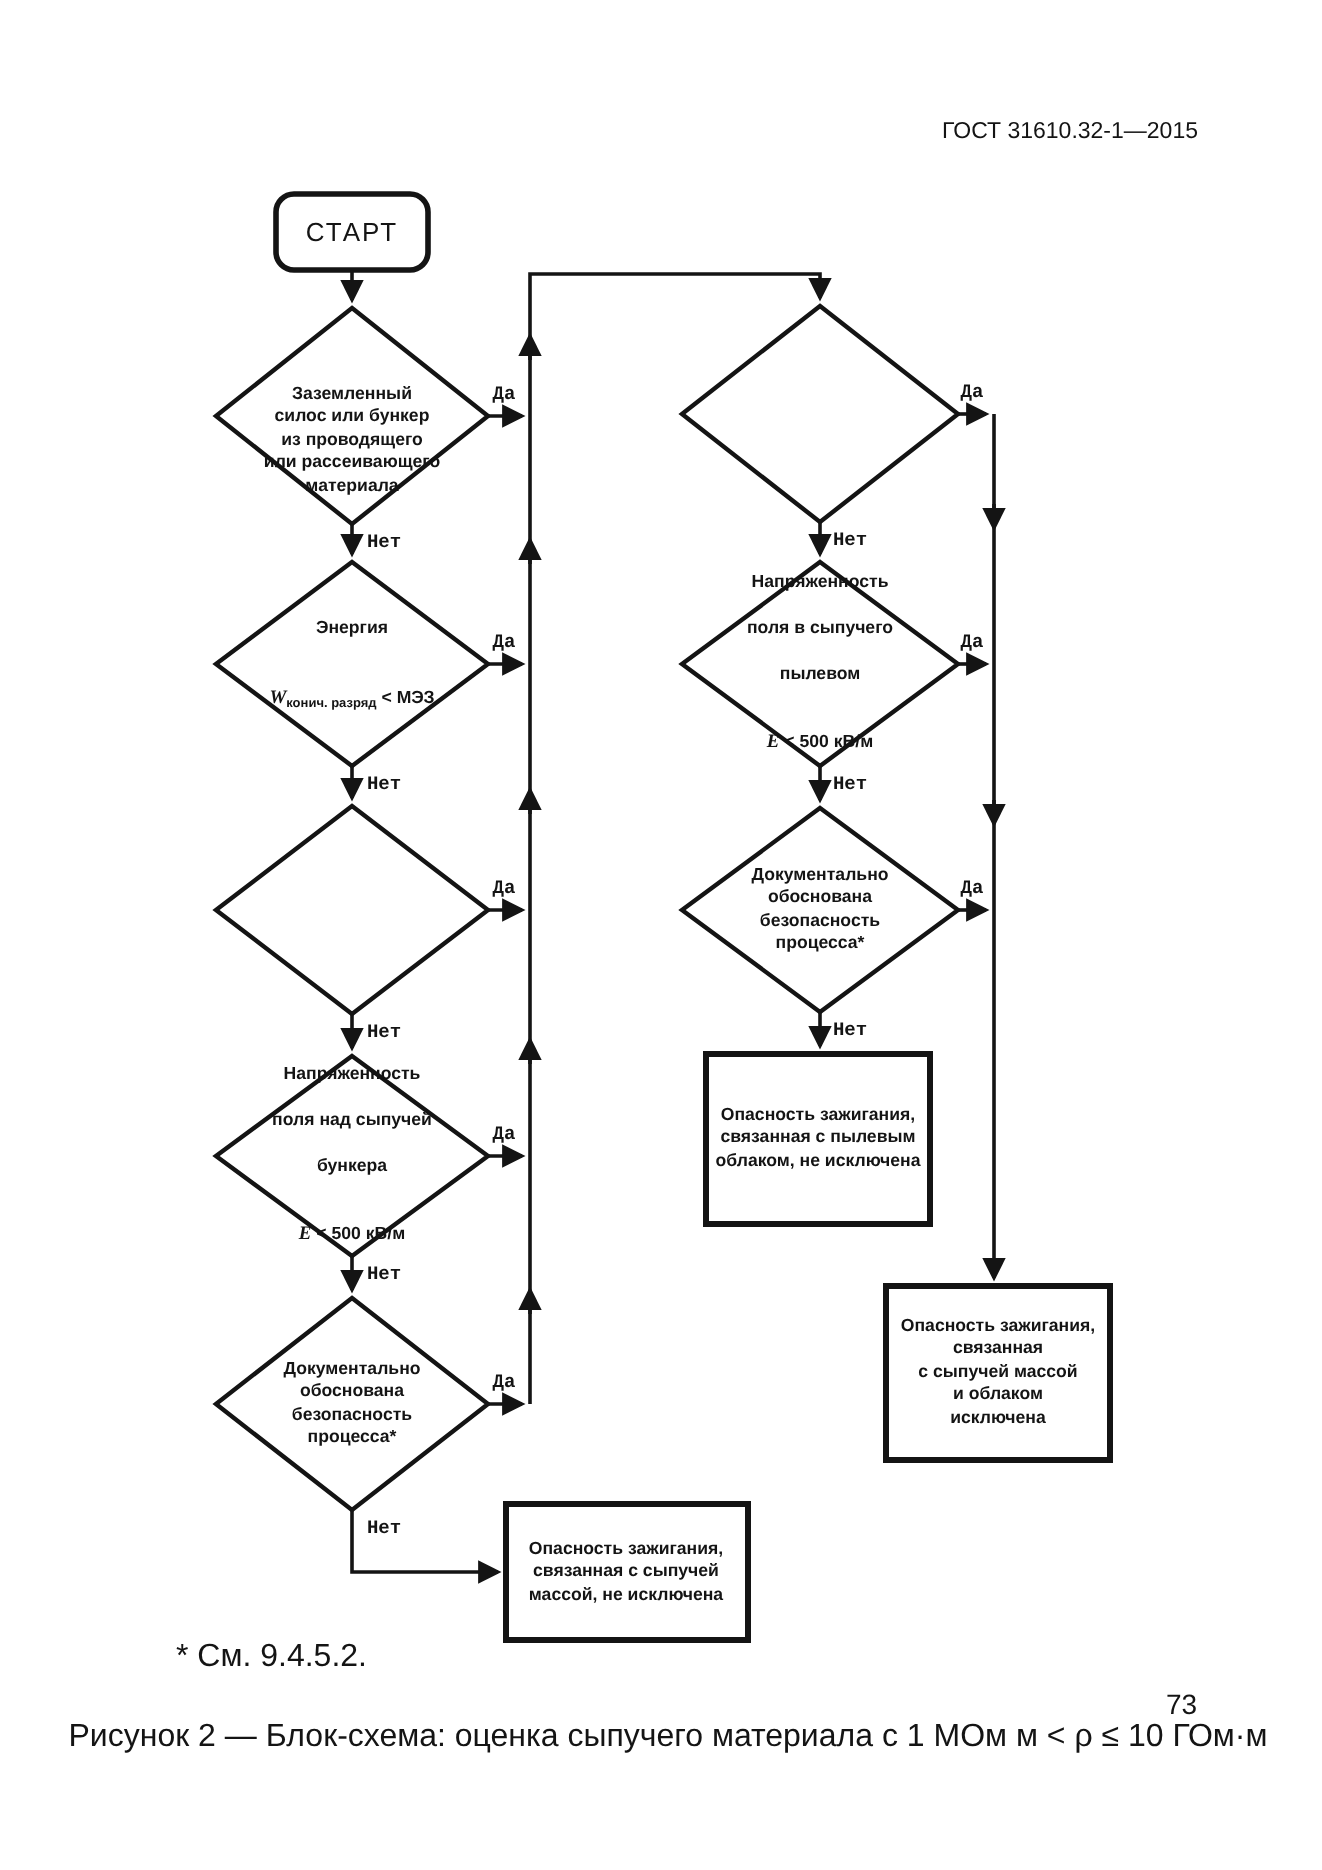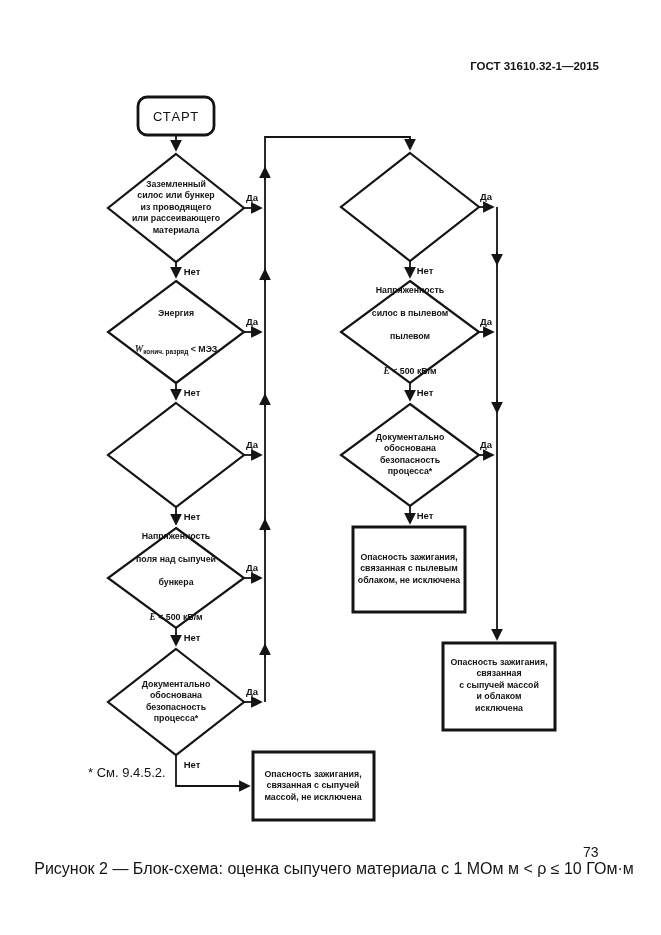--- a/index.html
+++ b/index.html
@@ -1,26 +1,26 @@
 <!DOCTYPE html>
 <html><head>
 <meta charset="utf-8">
 <style>
   html,body{margin:0;padding:0;background:#e8e8e8;}
   .page{position:relative;width:661px;height:935px;background:#ffffff;margin:0 auto;
         font-family:"Liberation Sans",sans-serif;color:#141414;overflow:hidden;}
   .layer{position:absolute;left:0;top:0;}
   .txt{position:absolute;transform:translate(-50%,-50%);text-align:center;
        white-space:pre-line;line-height:1.3;font-weight:bold;font-size:8.8px;}
-  .lbl{position:absolute;transform:translate(-50%,-50%);font-weight:bold;font-size:9.5px;white-space:nowrap;}
+  .lbl{position:absolute;transform:translate(-50%,-50%);font-weight:bold;font-size:9.5px;white-space:nowrap;font-family:Liberation Mono, monospace;}
   .sym{font-style:italic;font-family:"Liberation Serif",serif;font-size:9.5px;}
   .subsc{font-size:6.5px;position:relative;top:2.5px;}
   .start-label{position:absolute;transform:translate(-50%,-50%);font-weight:normal;font-size:13px;letter-spacing:1px;}
-  .header{position:absolute;right:62px;top:60px;font-weight:bold;font-size:11.5px;}
-  .footnote{position:absolute;left:88px;top:765px;font-size:13px;}
+  .header{position:absolute;right:62px;top:60px;font-weight:normal;font-size:11.5px;}
+  .footnote{position:absolute;left:88px;top:820px;font-size:16px;}
   .caption{position:absolute;left:334px;top:828px;transform:translate(-50%,0);font-size:16px;white-space:nowrap;margin-top:32px;}
   .pageno{position:absolute;left:583px;top:844px;font-size:14px;}
 </style>
 </head>
 <body>
 
 <div class="page">
 
   <svg class="layer" width="661" height="935" viewBox="0 0 661 935">
     <defs>
@@ -83,21 +83,21 @@
       <path d="M497,207 L497,639" marker-end="url(#arr)"></path>
       <path d="M497,252 L497,264" marker-end="url(#arr)"></path>
       <path d="M497,400 L497,412" marker-end="url(#arr)"></path>
     </g>
   </svg>
 
   <div class="header">ГОСТ 31610.32-1—2015</div>
 
   <div class="start-label" style="left:176px;top:116px">СТАРТ</div>
 
-  <div class="txt" style="left:176px;top:208px">Заземленный
+  <div class="txt" style="left:176px;top:220px">Заземленный
 силос или бункер
 из проводящего
 или рассеивающего
 материала</div>
 
   <div class="txt" style="left:176px;top:332px">
     <div>Энергия</div>
     <div>
       <span class="sym">W</span><span class="subsc">конич. разряд</span><span> &lt; МЭЗ</span>
     </div>
@@ -114,21 +114,21 @@
   </div>
 
   <div class="txt" style="left:176px;top:702px">Документально
 обоснована
 безопасность
 процесса*</div>
 
 
   <div class="txt" style="left:410px;top:332px">
     <div>Напряженность</div>
-    <div>силос в пылевом</div>
+    <div>поля в сыпучего</div>
     <div>пылевом</div>
     <div>
       <span class="sym">E</span><span> &lt; 500 кВ/м</span>
     </div>
   </div>
 
   <div class="txt" style="left:410px;top:455px">Документально
 обоснована
 безопасность
 процесса*</div>

